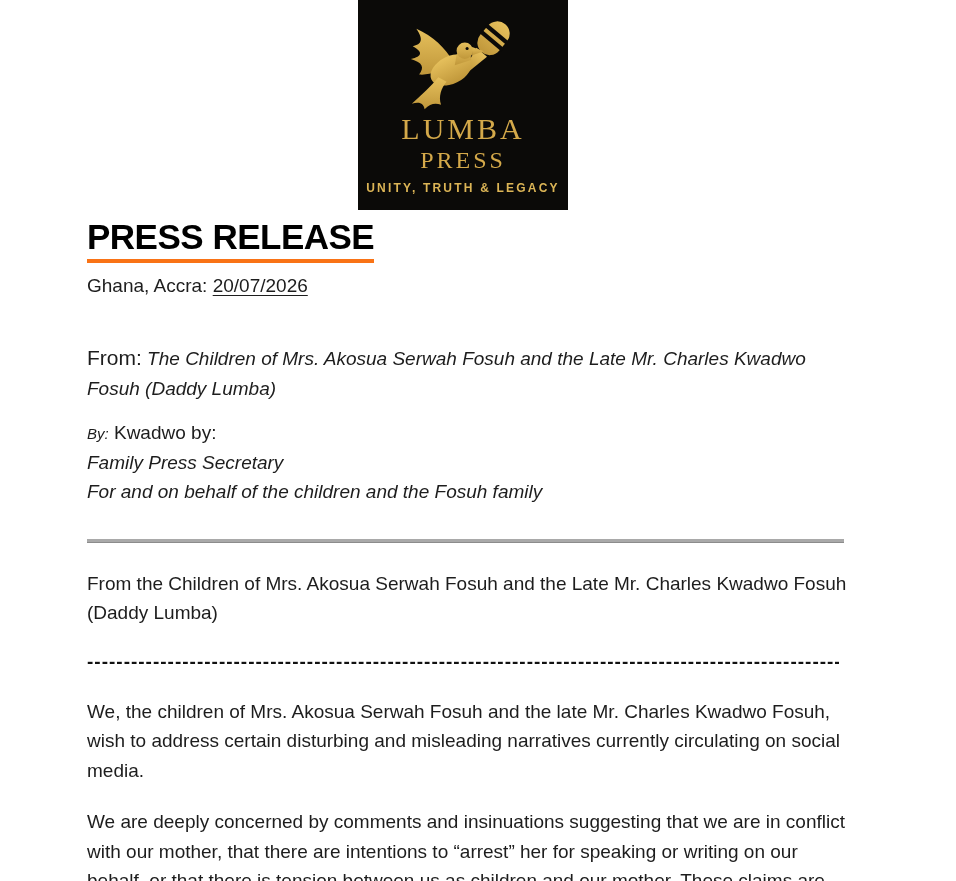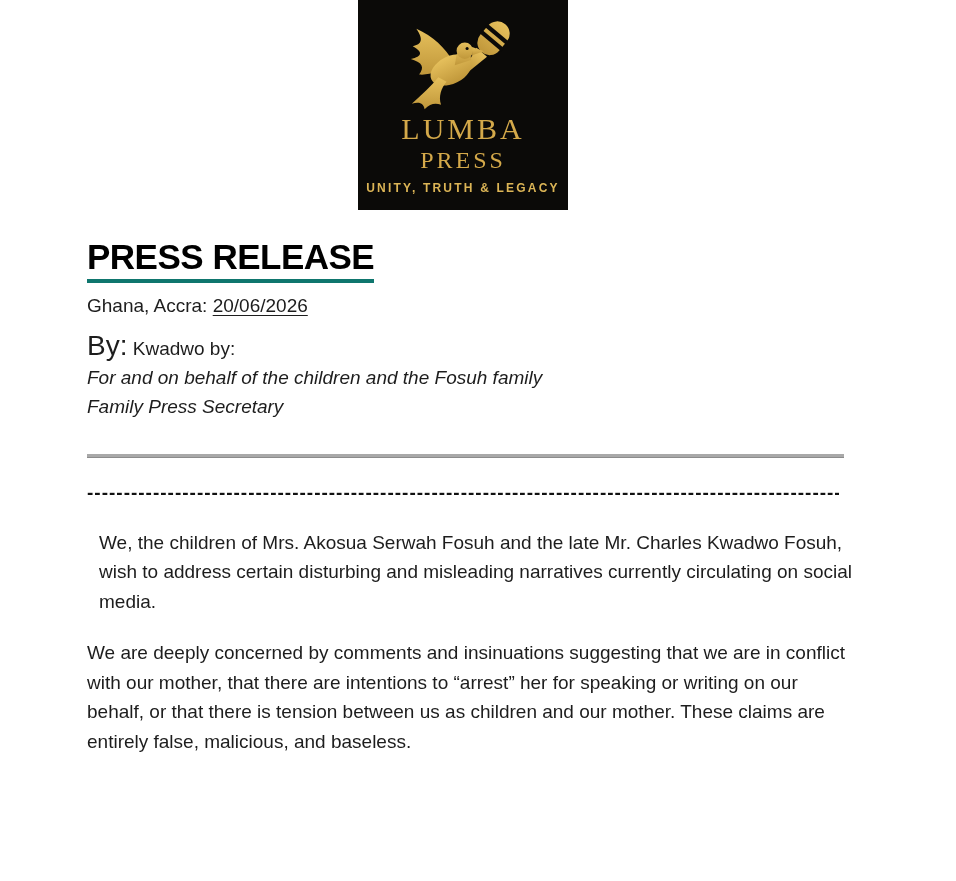--- a/index.html
+++ b/index.html
@@ -54,27 +54,27 @@
 
   
   .content {
     position: absolute;
     left: 87px;
     top: 210px;
     width: 770px;
   }
   .headline {
     display: inline-block;
-    margin-top: 28px;
+    margin-top: 8px;
     font-size: 35px;
     font-weight: 700;
     letter-spacing: -0.5px;
     line-height: 1.1;
     color: #000000;
-    border-bottom: 4px solid #0f766e;
+    border-bottom: 4px solid #f97316;
     padding-bottom: 2px;
   }
   .dateline {
     margin-top: 12px;
     font-size: 19px;
     color: #1d1d1d;
   }
   .dateline .date {
     text-decoration: underline;
     text-underline-offset: 3px;
@@ -86,21 +86,21 @@
     line-height: 30px;
   }
   .from-label { font-size: 21px; font-style: normal; }
   .italic { font-style: italic; }
 
   .by-block {
     margin-top: 14px;
     font-size: 19px;
     line-height: 29px;
   }
-  .by-label { font-size: 28px; }
+  .by-label { font-size: 15px; font-style: italic; }
 
   .divider {
     margin-top: 33px;
     width: 757px;
     height: 4px;
     background: #a9a9a9;
     border-bottom: 1px solid #8c8c8c;
   }
 
   .attribution {
@@ -118,21 +118,21 @@
     overflow: hidden;
     width: 752px;
     color: #111111;
   }
 
   .body-paragraph {
     font-size: 19px;
     line-height: 29.5px;
     color: #1d1d1d;
   }
-  .para-1 { margin-top: 24px; margin-left: 12px; }
+  .para-1 { margin-top: 24px; }
   .para-2 { margin-top: 22px; }
 </style>
 </head>
 <body>
 
 <div class="page">
 
   <div class="logo-box">
     <span class="logo-icon">
       <svg viewBox="0 0 130 105" width="122" height="96" aria-hidden="true">
@@ -174,34 +174,38 @@
     <div class="logo-tagline">UNITY, TRUTH &amp; LEGACY</div>
   </div>
 
   <div class="content">
 
     <div>
       <h1 class="headline">PRESS RELEASE</h1>
     </div>
 
     <div class="dateline">
-      <span>Ghana, Accra: </span><span class="date">20/06/2026</span>
-    </div>
-
+      <span>Ghana, Accra: </span><span class="date">20/07/2026</span>
+    </div>
+
+    <div class="from-block">
+      <span class="from-label">From:</span><span class="italic"> The Children of Mrs. Akosua Serwah Fosuh and the Late Mr. Charles Kwadwo Fosuh (Daddy Lumba)</span>
+    </div>
 
     <div class="by-block">
       <div>
         <span class="by-label">By:</span><span> Kwadwo by:</span>
       </div>
+      <div class="italic">Family Press Secretary</div>
       <div class="italic">For and on behalf of the children and the Fosuh family</div>
-      <div class="italic">Family Press Secretary</div>
     </div>
 
     <div class="divider"></div>
 
+    <div class="attribution">From the Children of Mrs. Akosua Serwah Fosuh and the Late Mr. Charles Kwadwo Fosuh (Daddy Lumba)</div>
 
     <div class="dashed-separator">--------------------------------------------------------------------------------------------------------------</div>
 
     <p class="body-paragraph para-1">We, the children of Mrs. Akosua Serwah Fosuh and the late Mr. Charles Kwadwo Fosuh, wish to address certain disturbing and misleading narratives currently circulating on social media.</p>
 
     <p class="body-paragraph para-2">We are deeply concerned by comments and insinuations suggesting that we are in conflict with our mother, that there are intentions to “arrest” her for speaking or writing on our behalf, or that there is tension between us as children and our mother. These claims are entirely false, malicious, and baseless.</p>
 
   </div>
 </div>
 

